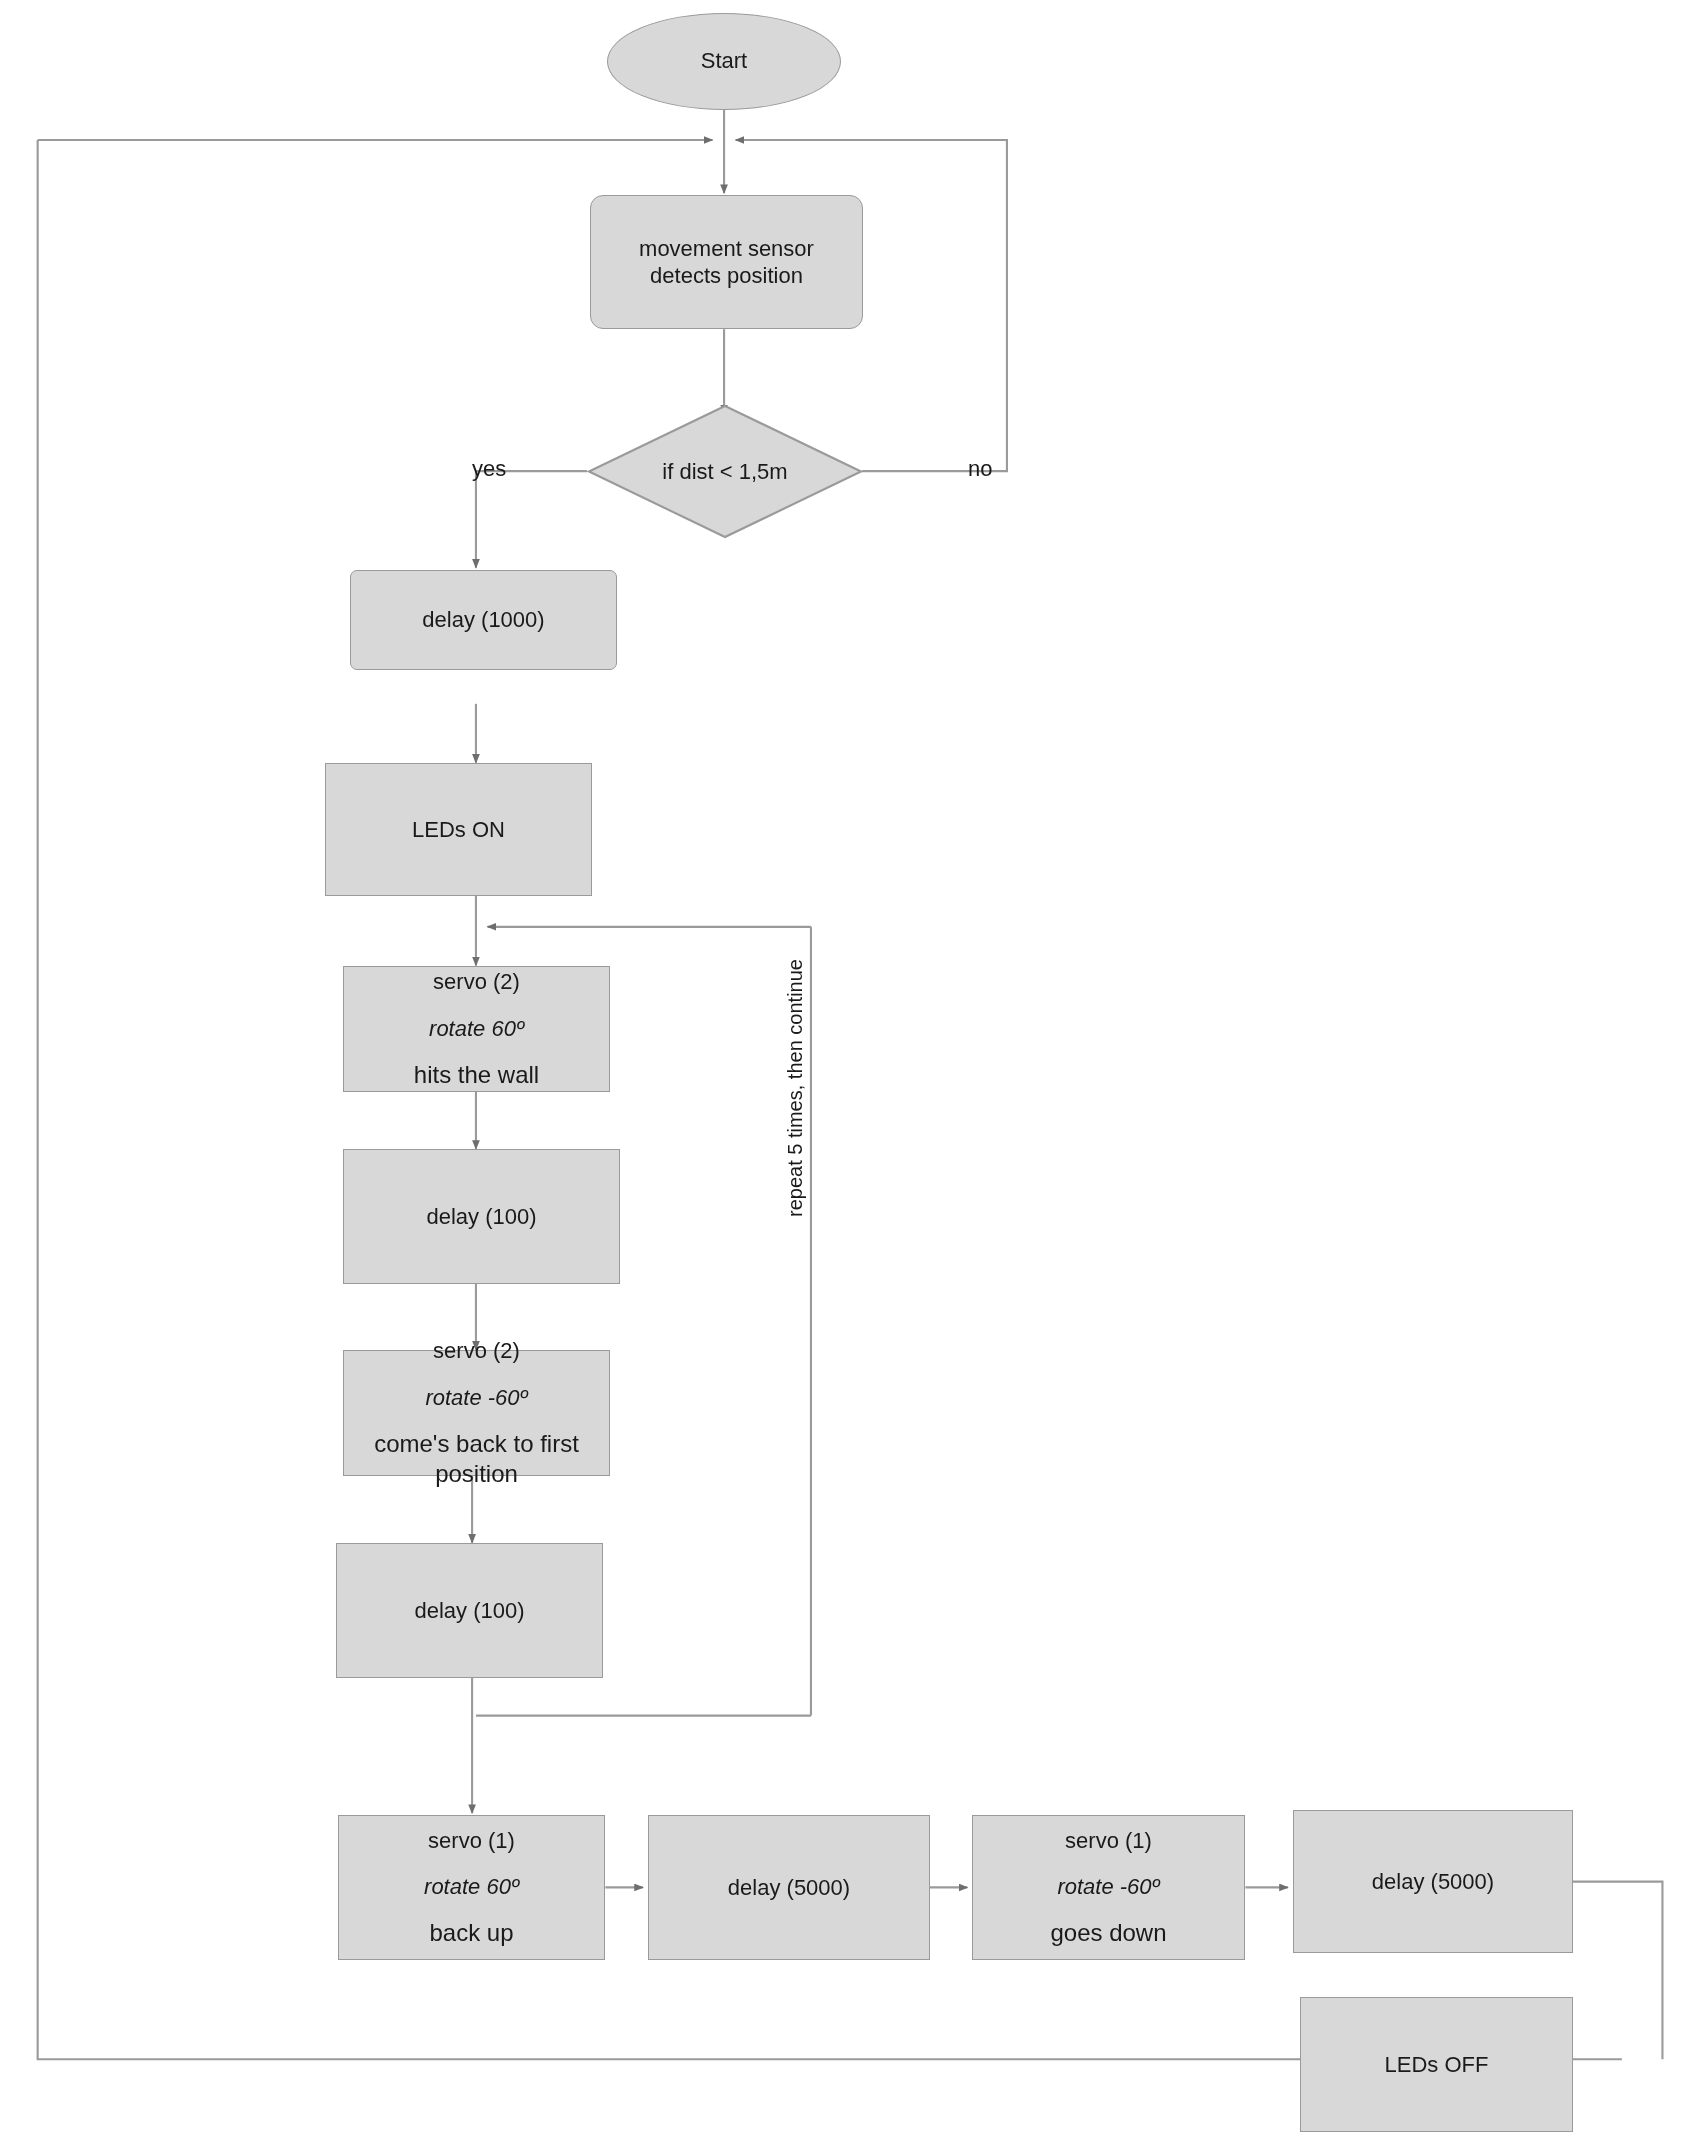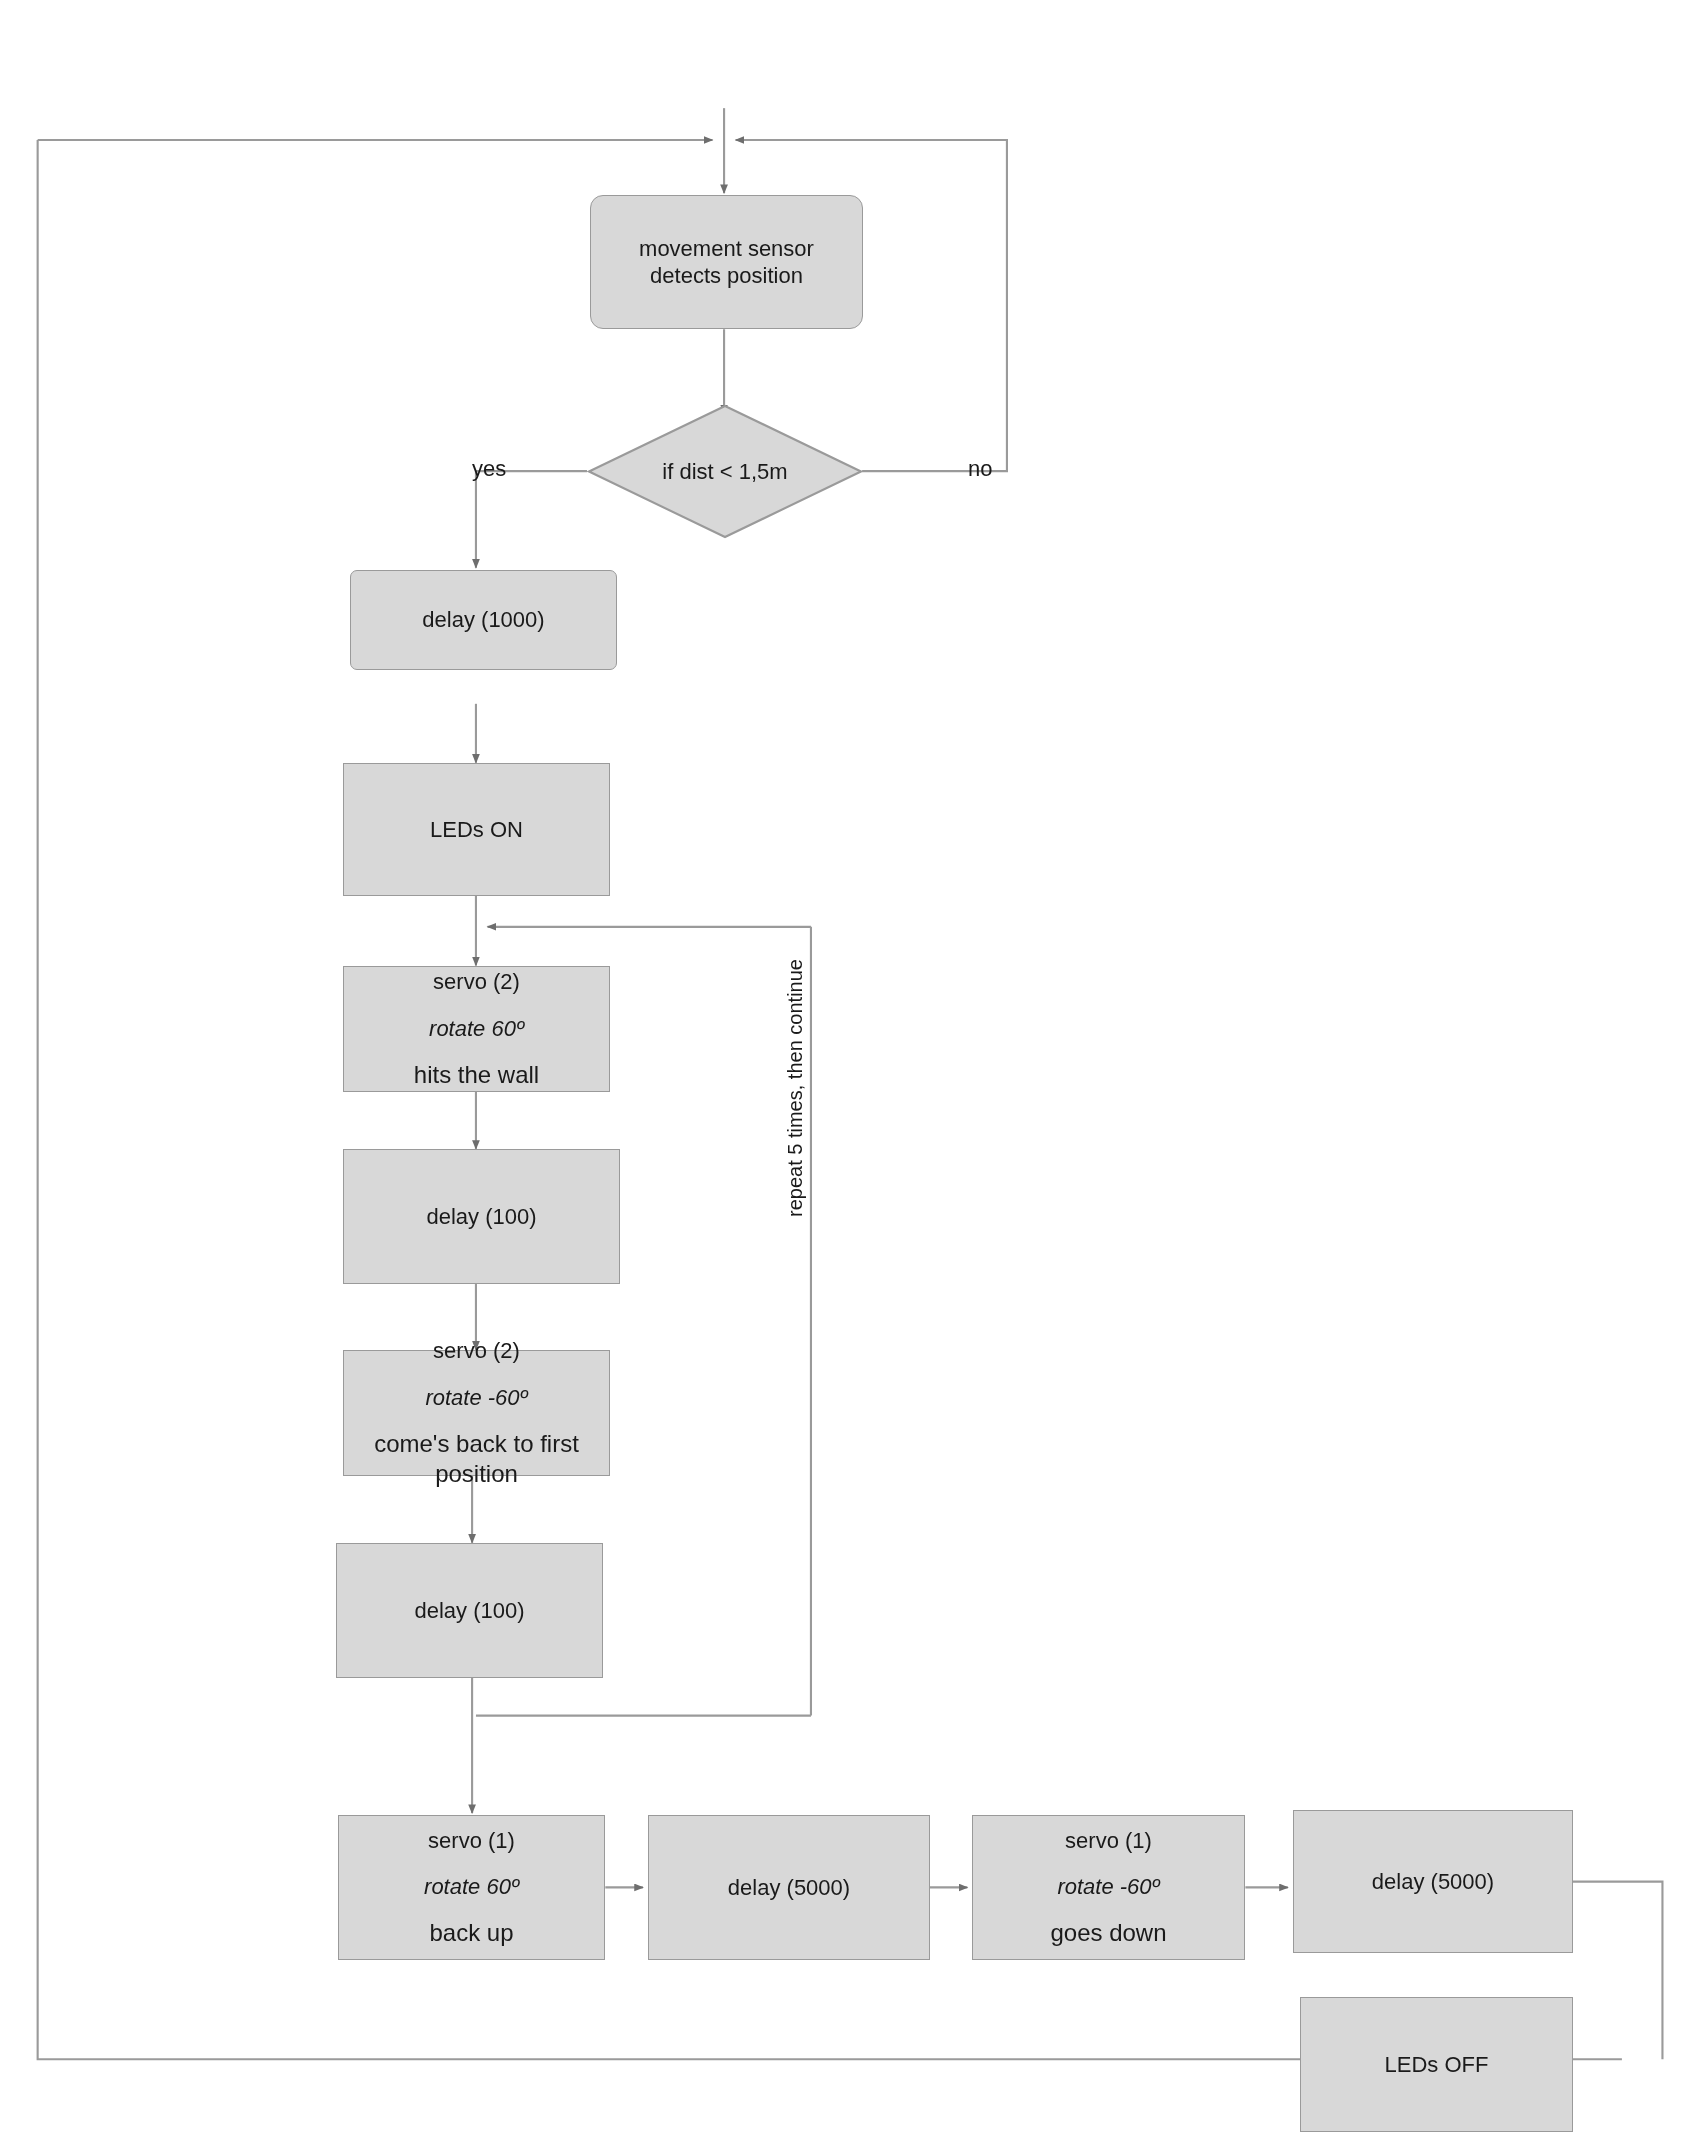--- a/index.html
+++ b/index.html
@@ -61,40 +61,43 @@
       <path d="M489,1738 L489,1878" marker-end="url(#arr)"></path>
 
       <path d="M627,1955 L666,1955" marker-end="url(#arr)"></path>
       <path d="M963,1955 L1002,1955" marker-end="url(#arr)"></path>
       <path d="M1290,1955 L1334,1955" marker-end="url(#arr)"></path>
 
       <path d="M1629,1949 L1722,1949 L1722,2133"></path>
     </g>
   </svg>
 
+  <div class="terminal" style="left:607px;top:12.6px;width:234px;height:97px;">
+    <span>Start</span>
+  </div>
 
   <div class="node" style="left:590px;top:195px;width:273px;height:134px;border-radius:13px;">
     <span>movement sensor</span>
     <span>detects position</span>
   </div>
 
   <div class="diamond-wrap" style="left:587px;top:404px;width:276px;height:135px;">
     <svg width="276" height="135" style="position:absolute;left:0;top:0;" viewBox="0 0 286 140">
       <polygon points="143,2 284,70 143,138 2,70" fill="#d8d8d8" stroke="#9a9a9a" stroke-width="2.2"></polygon>
     </svg>
     <span class="diamond-label">if dist &lt; 1,5m</span>
   </div>
   <span class="edge-label" style="left:472px;top:456px;">yes</span>
   <span class="edge-label" style="left:968px;top:456px;">no</span>
 
   <div class="node" style="left:350px;top:570px;width:267px;height:100px;border-radius:7px;">
     <span>delay (1000)</span>
   </div>
 
-  <div class="node" style="left:343px;top:763px;width:267px;height:133px;">
+  <div class="node" style="left:325px;top:763px;width:267px;height:133px;">
     <span>LEDs ON</span>
   </div>
 
   <div class="node" style="left:343px;top:966px;width:267px;height:126px;">
     <span>servo (2)</span>
     <span class="l2">rotate 60º</span>
     <span class="l3">hits the wall</span>
   </div>
 
   <div class="node" style="left:343px;top:1149px;width:277px;height:135px;">

